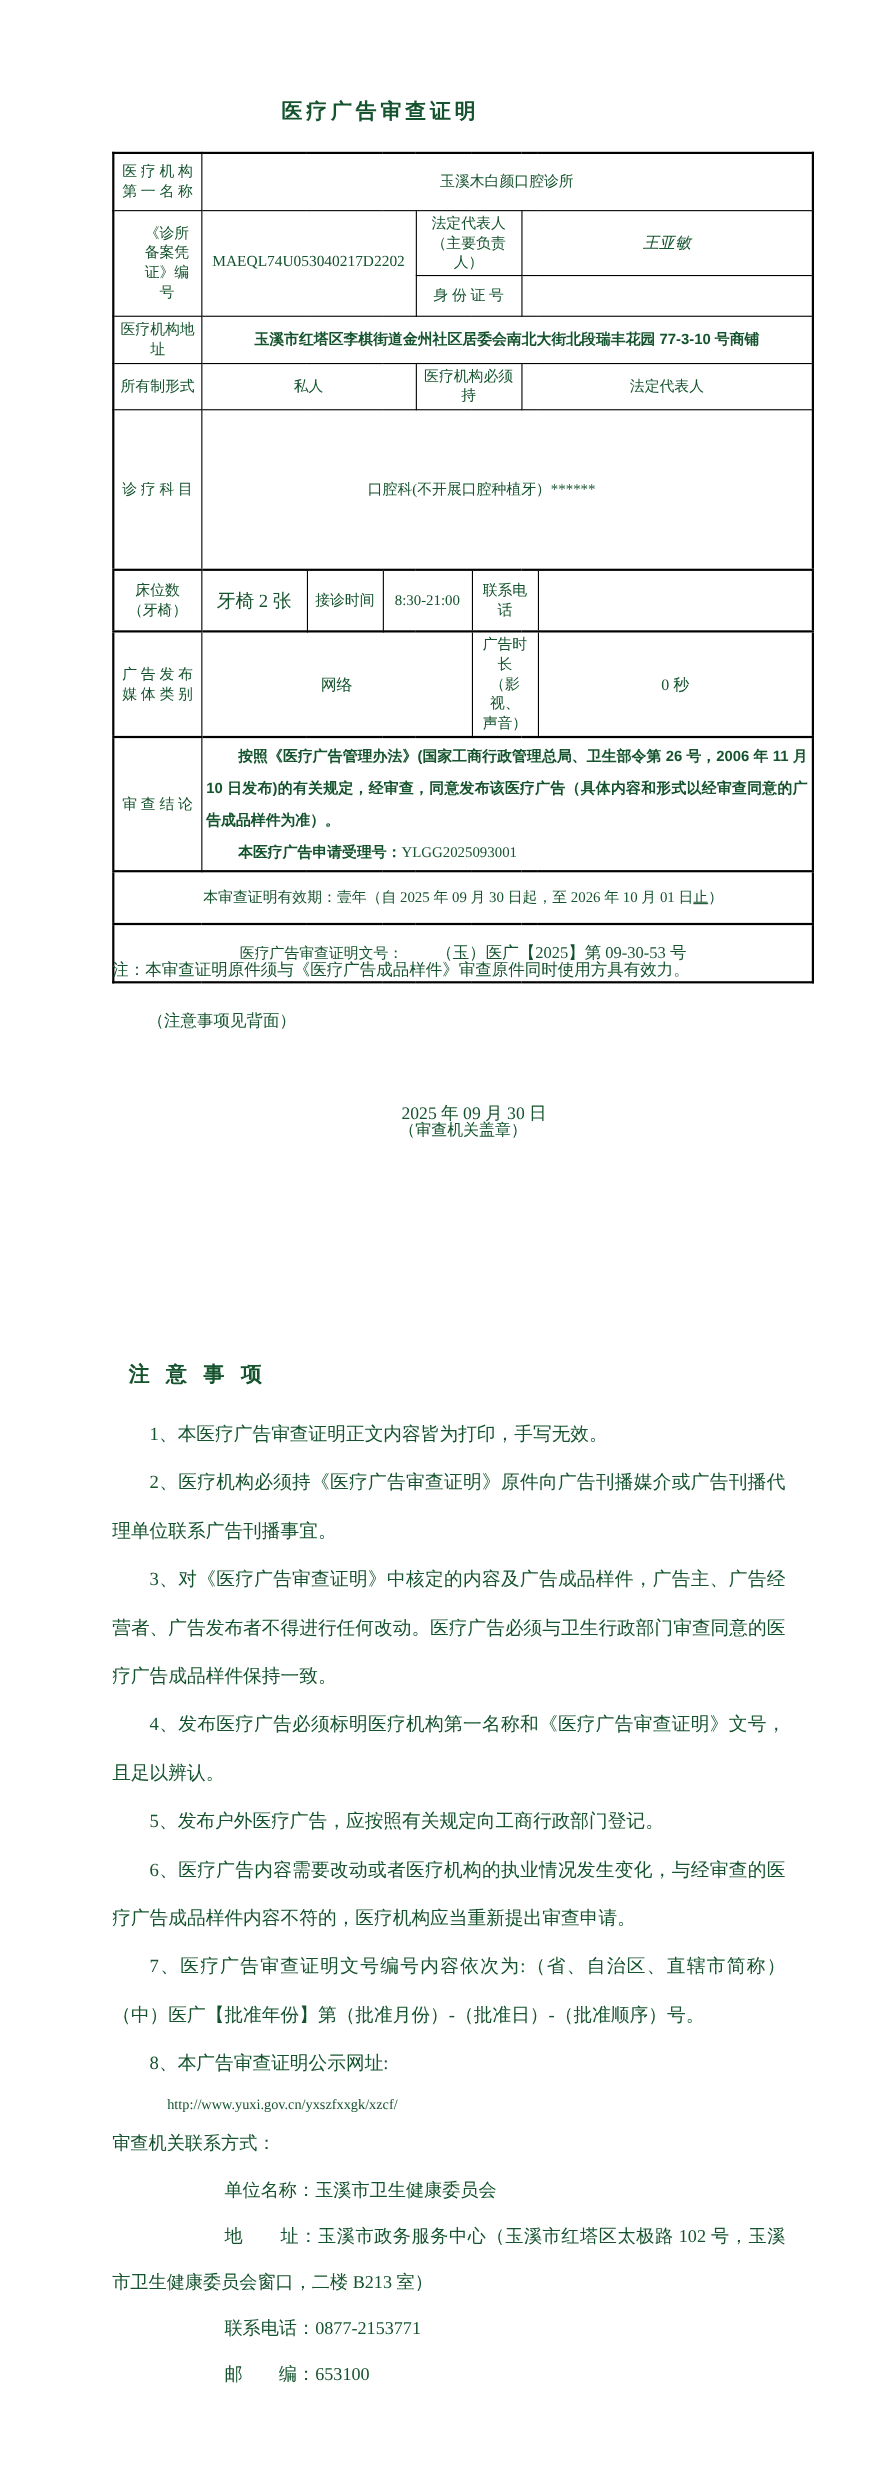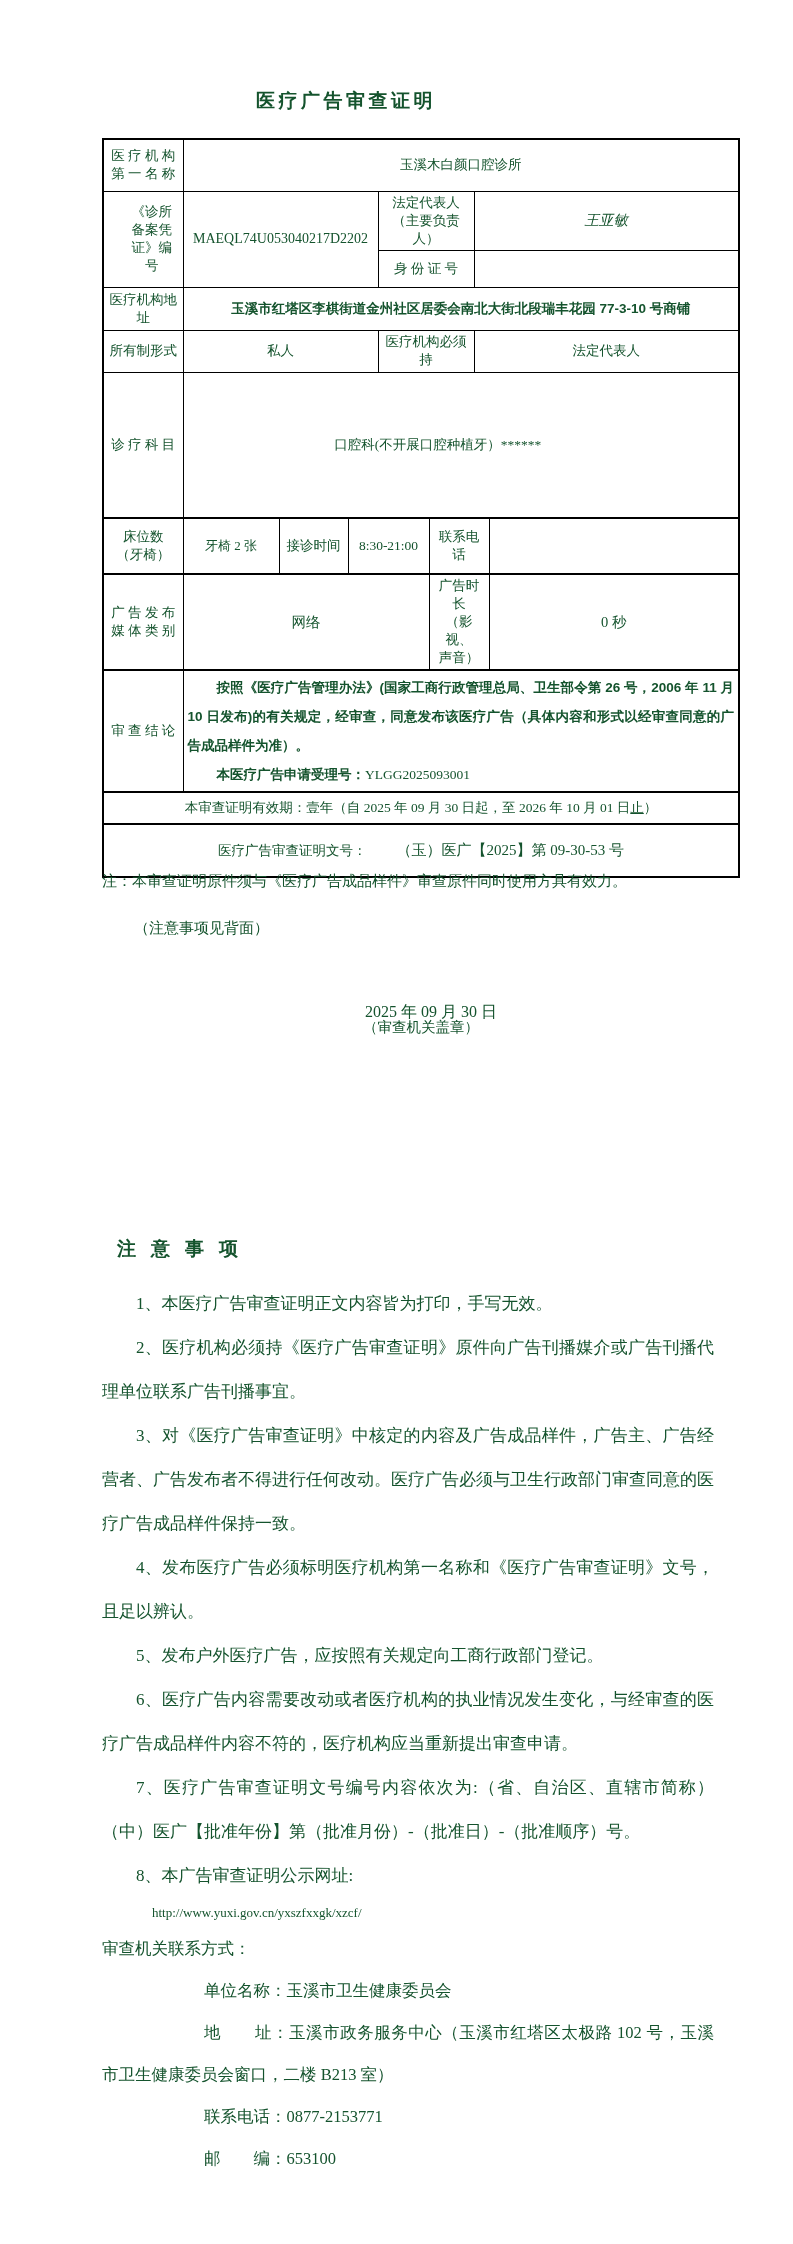--- a/index.html
+++ b/index.html
@@ -101,21 +101,21 @@
       <td colspan="2" class="lbl">医疗机构必须持</td>
       <td colspan="2" class="shift">法定代表人</td>
     </tr>
     <tr style="height:146px">
       <td class="lbl">诊 疗 科 目</td>
       <td colspan="7" style="padding-right:50px">口腔科(不开展口腔种植牙）******</td>
     </tr>
     <tr class="thick" style="height:56px">
       <td class="lbl preline">床位数
 （牙椅）</td>
-      <td style="font-size:13px">牙椅 2 张</td>
+      <td style="font-size:17px">牙椅 2 张</td>
       <td class="lbl">接诊时间</td>
       <td colspan="2">8:30-21:00</td>
       <td colspan="2" class="lbl">联系电话</td>
       <td></td>
     </tr>
     <tr class="thick" style="height:88px">
       <td class="lbl preline">广 告 发 布
 媒 体 类 别</td>
       <td colspan="4" style="font-size:14.5px">网络</td>
       <td colspan="2" class="lbl preline">广告时长
@@ -123,21 +123,21 @@
 声音）</td>
       <td class="shift" style="font-size:14.5px">0 秒</td>
     </tr>
     <tr class="thick" style="height:117px">
       <td class="lbl">审 查 结 论</td>
       <td colspan="7" class="concl-cell">
         <p class="bsans">按照《医疗广告管理办法》(国家工商行政管理总局、卫生部令第 26 号，2006 年 11 月 10 日发布)的有关规定，经审查，同意发布该医疗广告（具体内容和形式以经审查同意的广告成品样件为准）。</p>
         <p><span class="bsans">本医疗广告申请受理号：</span><span class="num">YLGG2025093001</span></p>
       </td>
     </tr>
-    <tr class="thick" style="height:32px">
+    <tr class="thick" style="height:48px">
       <td colspan="8" class="fullrow">
         <span>本审查证明有效期：</span><span>壹年（自 2025 年 09 月 30 日起，至 2026 年 10 月 01 日</span><u>止</u><span>）</span>
       </td>
     </tr>
     <tr class="thick" style="height:53px">
       <td colspan="8" class="fullrow">
         <span>医疗广告审查证明文号：</span><span class="gap"></span><span style="font-size:15px">（玉）医广【2025】第 09-30-53 号</span>
       </td>
     </tr>
   </tbody>

